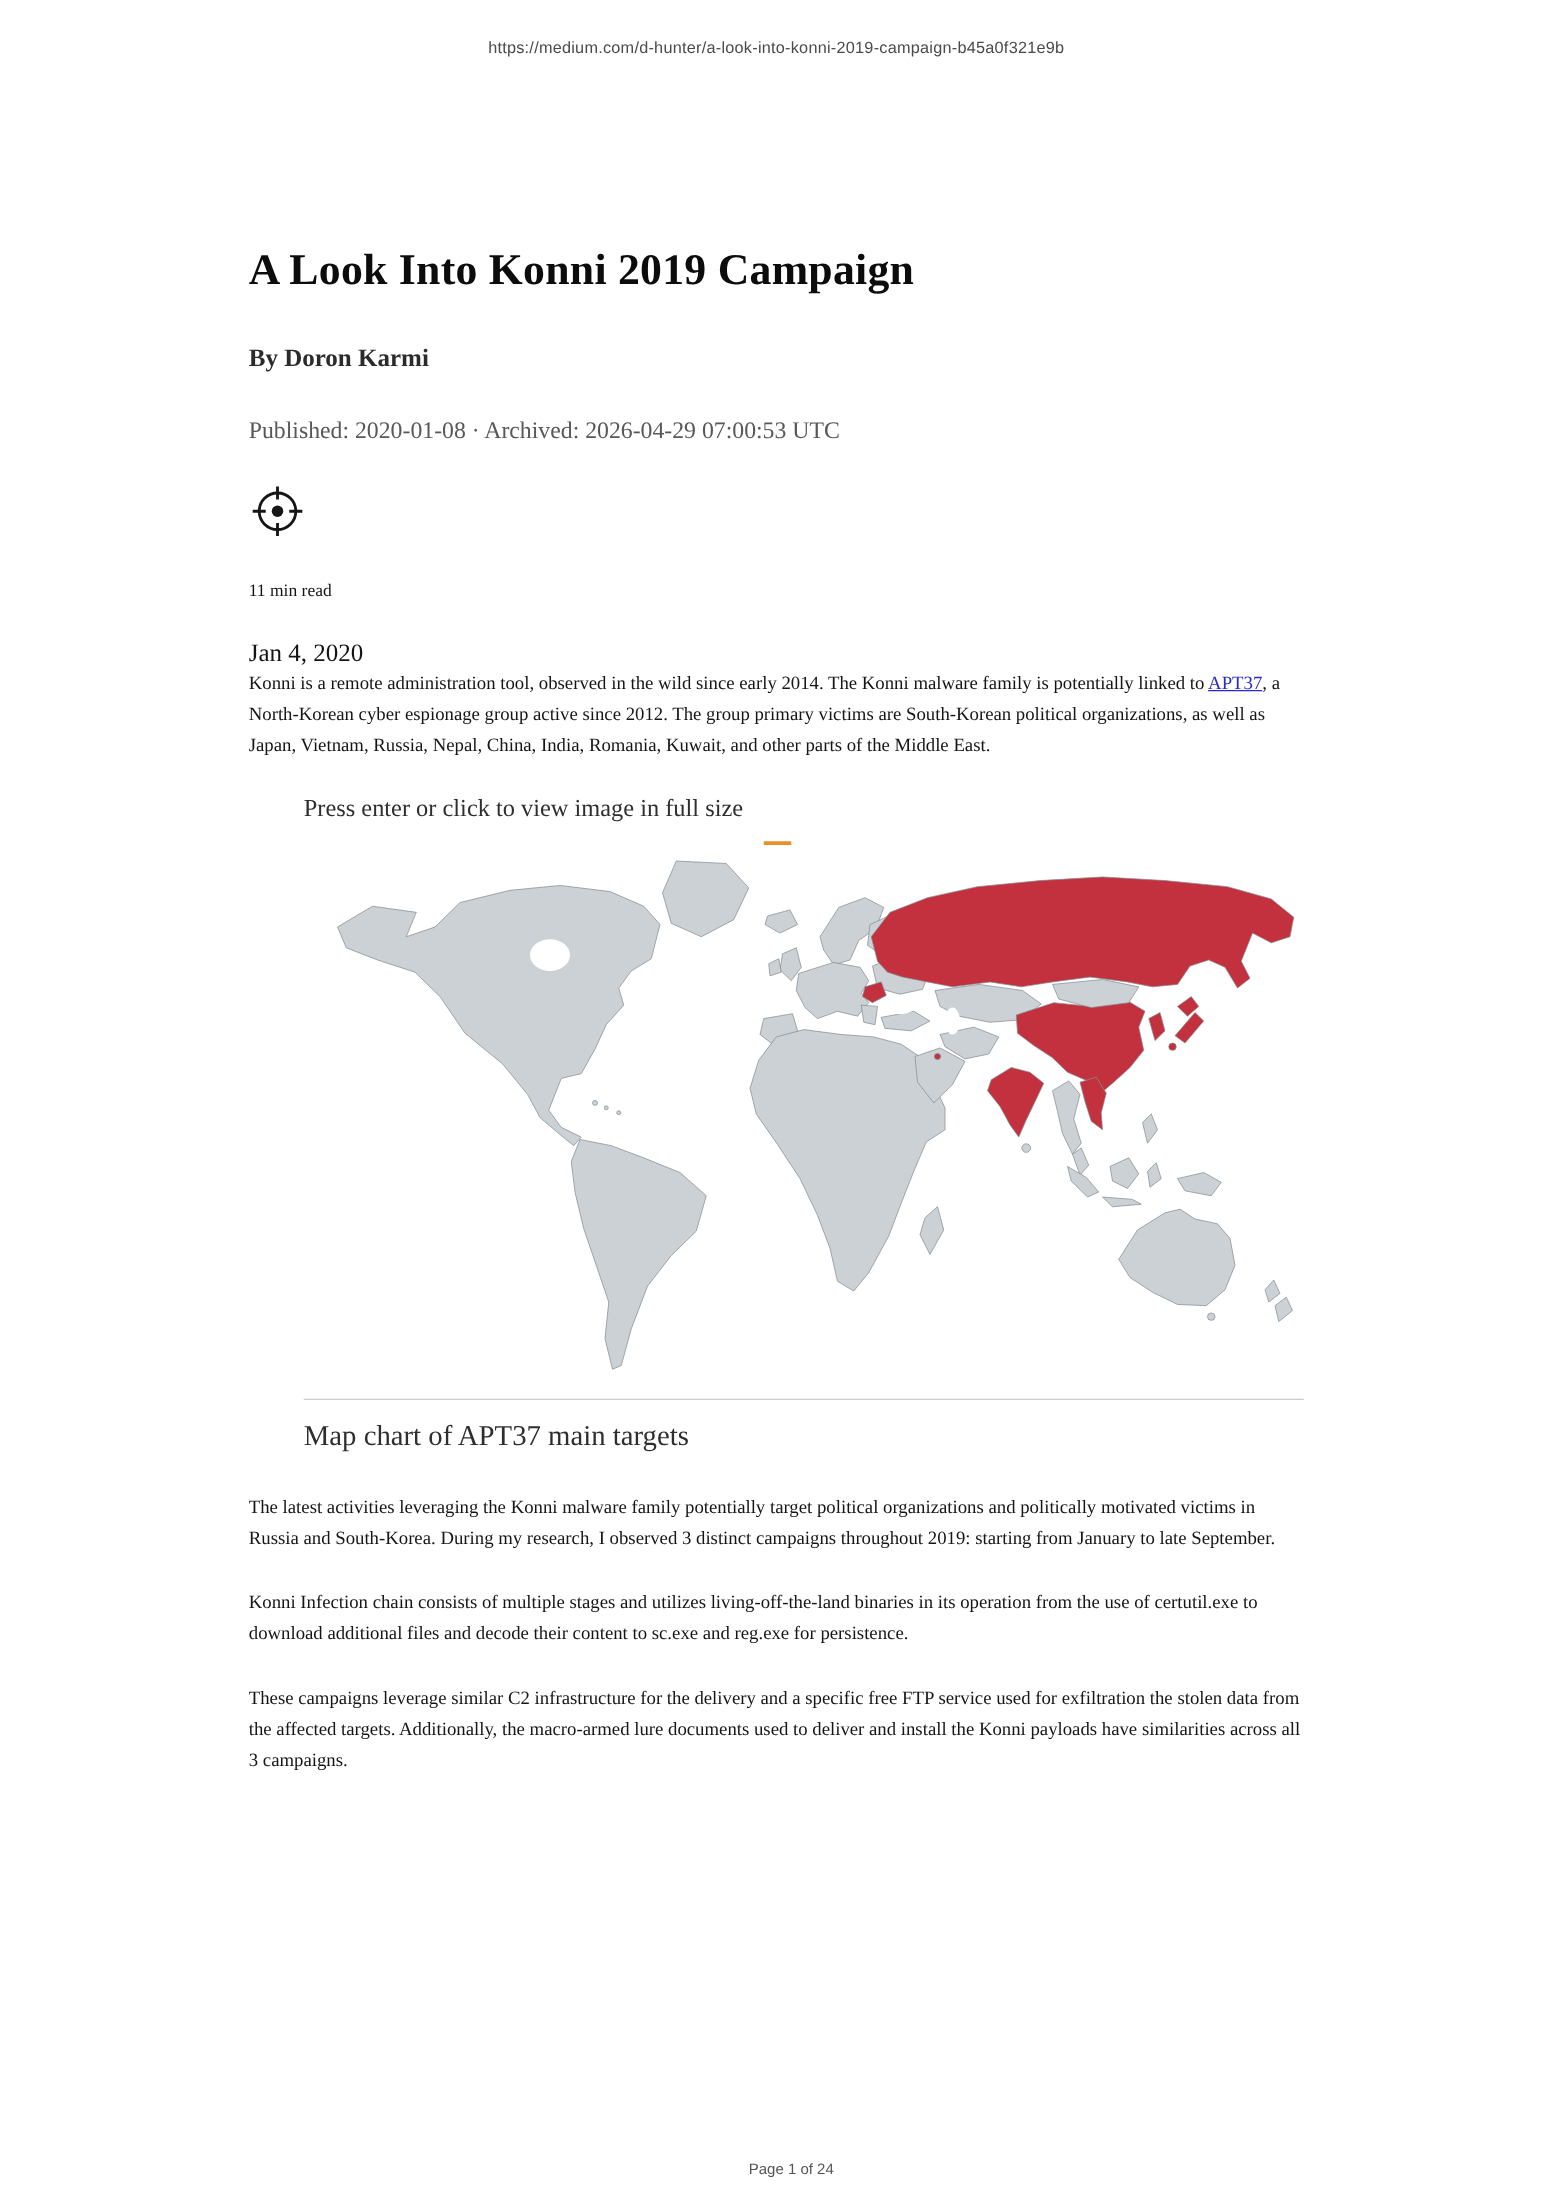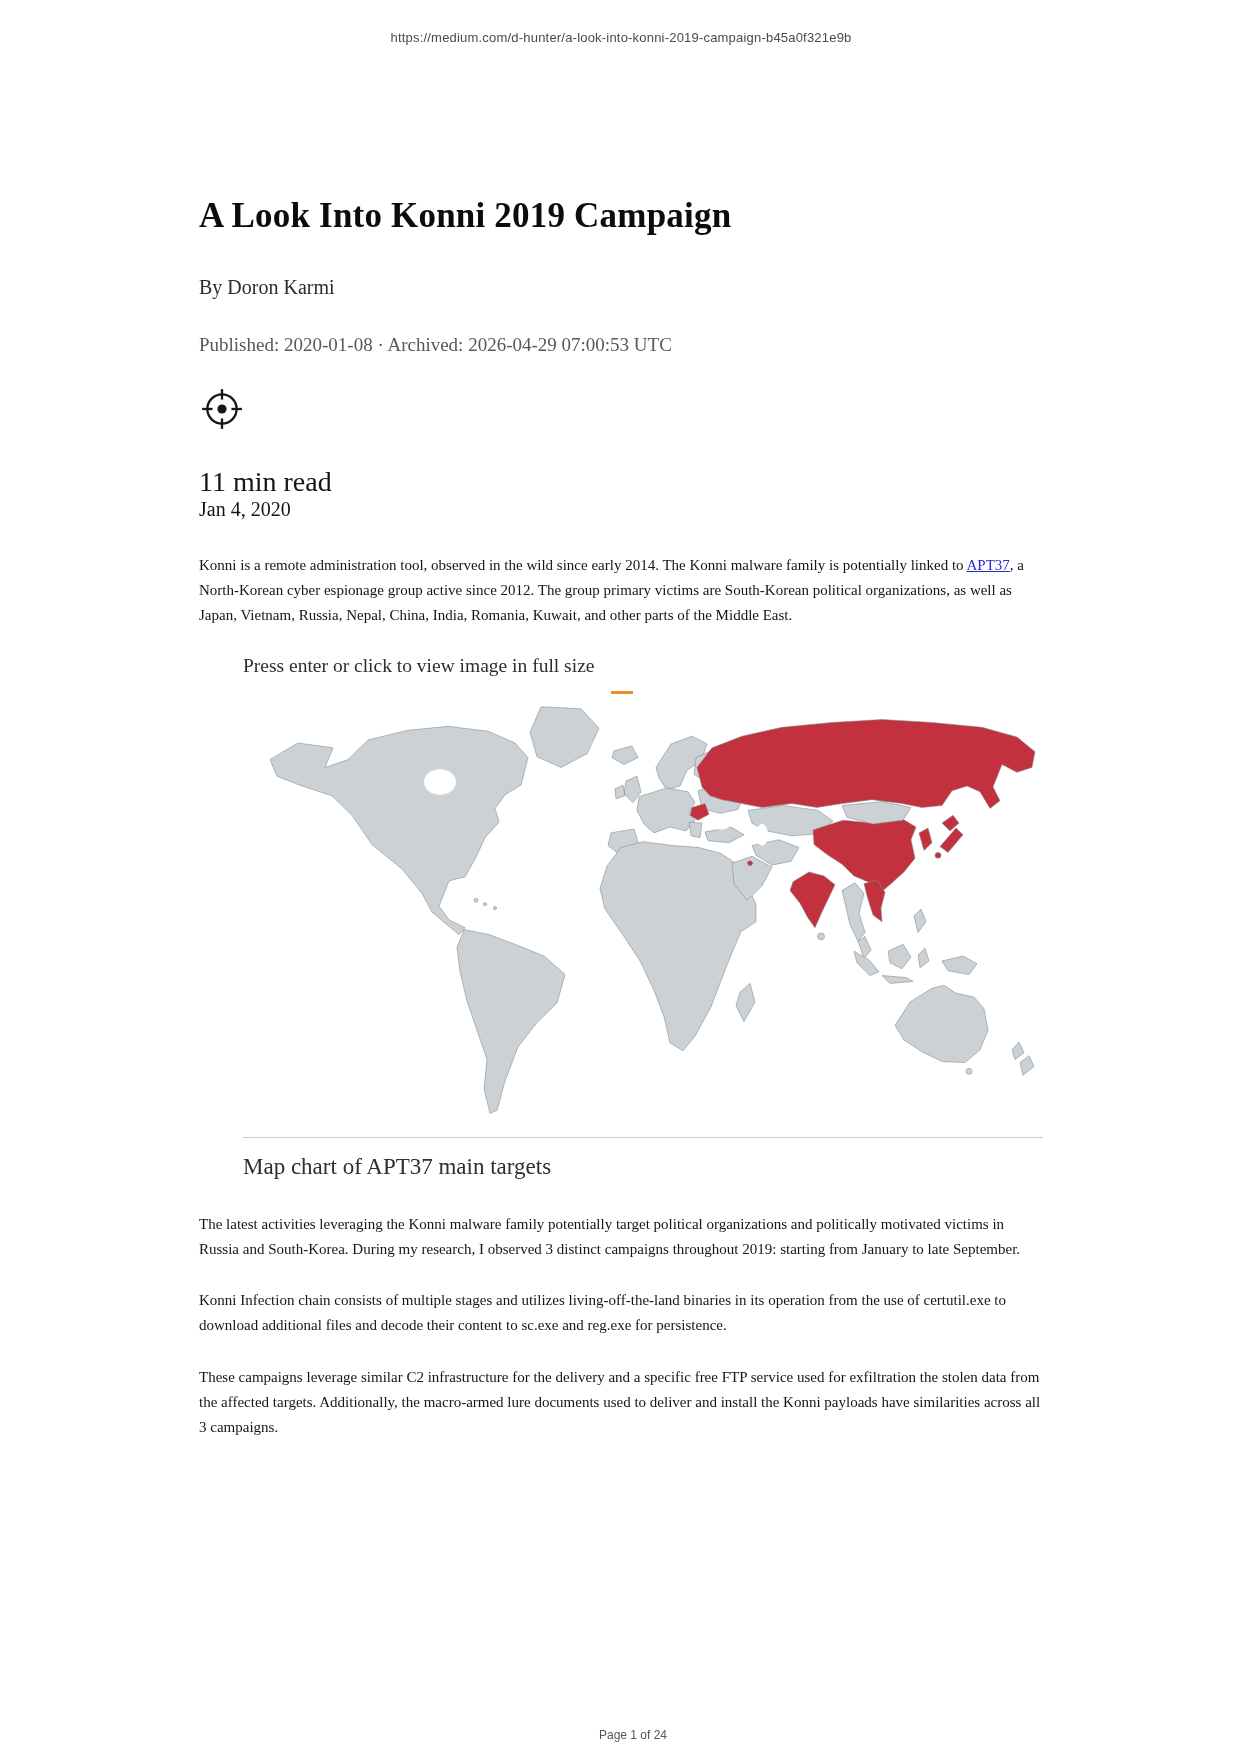--- a/index.html
+++ b/index.html
@@ -29,25 +29,25 @@
     right: 121px;
     top: 196px;
   }
   h1.title {
     font-size: 35px;
     font-weight: bold;
     color: #0c0c0c;
     margin-bottom: 40px;
     letter-spacing: 0.2px;
   }
-  .byline { font-size: 20px; color: #2b2b2b; margin-bottom: 10px; }
+  .byline { font-size: 20px; color: #2b2b2b; margin-bottom: 10px; font-weight: bold; }
   .published { font-size: 19px; color: #585858; margin-bottom: 30px; margin-top: 35px; }
   .avatar-wrap { margin-bottom: 34px; width: 46px; height: 46px; }
-  .readtime { font-size: 28px; color: #141414; }
-  .pubdate { font-size: 20px; color: #141414; margin-bottom: 32px; }
+  .readtime { font-size: 14px; color: #141414; margin-bottom: 30px; }
+  .pubdate { font-size: 20px; color: #141414; }
   p.body-text {
     font-size: 15px;
     line-height: 1.66;
     color: #151515;
     margin-bottom: 27px;
     max-width: 1002px;
   }
   a.inline-link {
     color: var(--link, #2929c9);
     text-decoration: underline;

